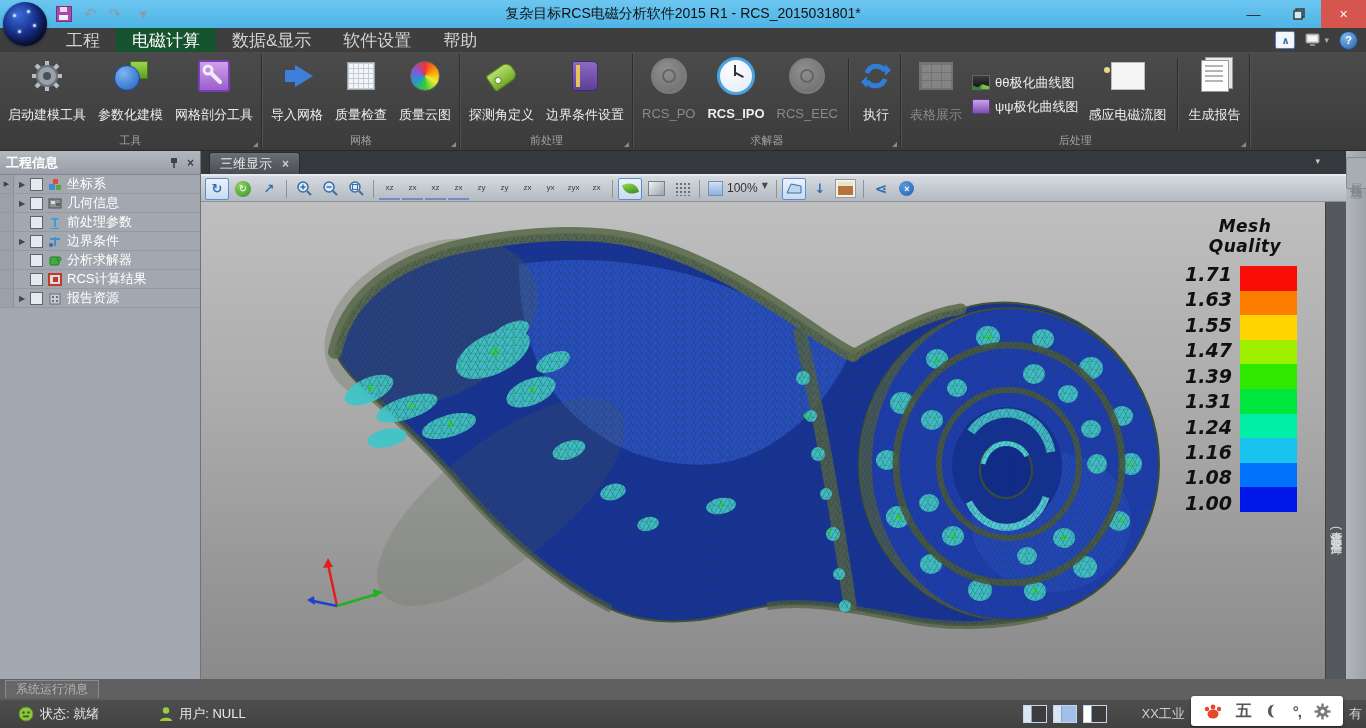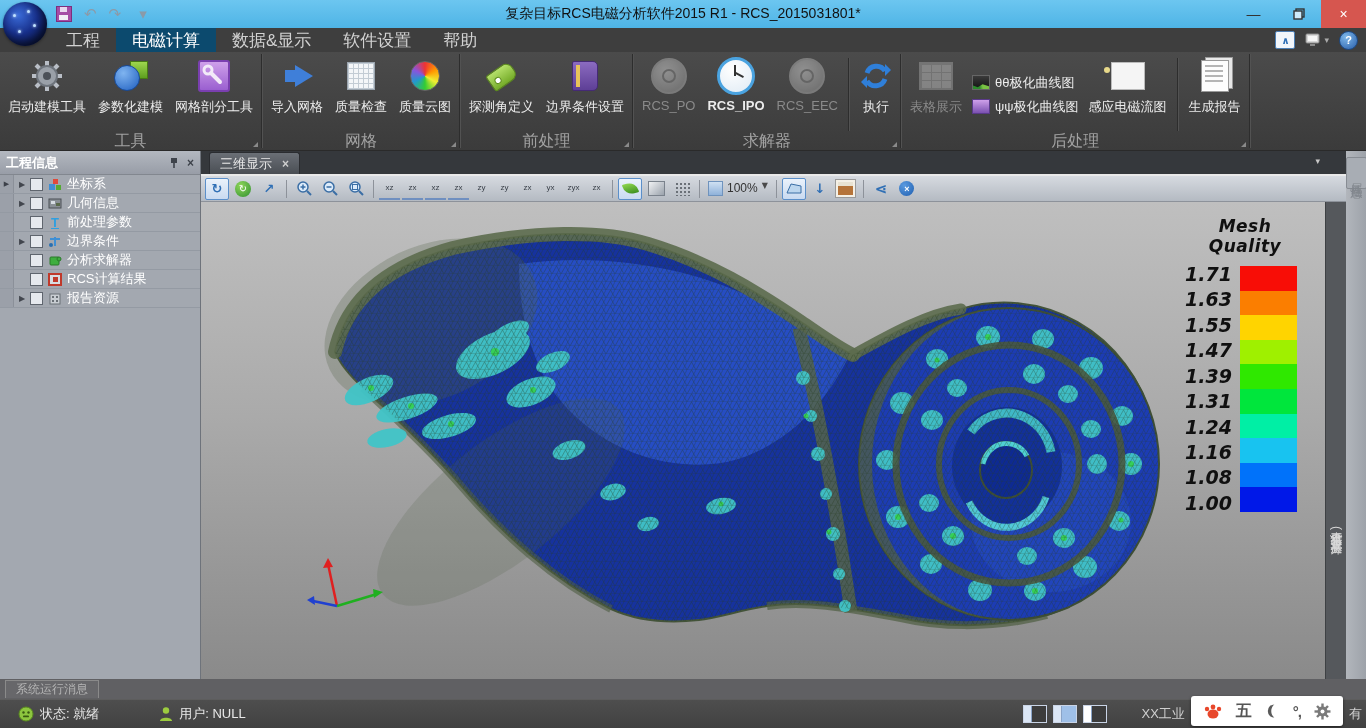--- a/index.html
+++ b/index.html
@@ -21,36 +21,36 @@
   .qat-drop{color:#7e8d9b;font-size:9px;margin-left:6px;}
   .title-text{position:absolute;left:0;right:0;text-align:center;font-size:14px;color:#111;}
   .wincontrols{position:absolute;right:0;top:0;height:28px;display:flex;z-index:40;}
   .winbtn{width:45px;height:28px;display:flex;align-items:center;justify-content:center;color:#333;font-size:14px;}
   .winbtn svg{display:block;}
   .winbtn.close{background:#d6564f;color:#fff;}
 
   
   .menubar{height:24px;background:#3e3e3e;display:flex;align-items:stretch;padding-left:50px;position:relative;flex:0 0 24px;}
   .mtab{padding:4px 16px 3px;font-size:17px;color:#d2d2d2;display:flex;align-items:center;}
-  .mtab.active{background:#0c4a6e;color:#fff;}
+  .mtab.active{background:#14532d;color:#fff;}
   .menubar-right{position:absolute;right:8px;top:2px;display:flex;align-items:center;gap:10px;height:20px;}
   .chev-box{width:18px;height:16px;background:#f2f6fb;border:1px solid #4d7fb5;border-radius:2px;color:#2f6fb5;
             font-size:10px;font-weight:bold;display:flex;align-items:center;justify-content:center;}
   .monitor{display:flex;align-items:center;gap:3px;color:#aaa;font-size:9px;}
   .help-circle{width:17px;height:17px;border-radius:50%;background:radial-gradient(circle at 35% 30%,#7db7ea,#2a5ea8);
                color:#fff;font-size:11px;font-weight:bold;display:flex;align-items:center;justify-content:center;border:1px solid #1c4a86;}
 
   
   .ribbon{height:98px;background:linear-gradient(#4b4b4b,#3b3b3b);display:flex;border-bottom:1px solid #2a2a2a;flex:0 0 98px;}
   .rgroup{display:flex;flex-direction:column;position:relative;padding:0 2px;}
   .rgroup-items{flex:1;display:flex;align-items:stretch;padding-top:4px;}
-  .rgroup-label{height:17px;text-align:center;color:#a2a2a2;font-size:16px;position:relative;line-height:15px;}
+  .rgroup-label{height:17px;text-align:center;color:#a2a2a2;font-size:11px;position:relative;line-height:15px;}
   .launcher{position:absolute;right:1px;bottom:3px;width:0;height:0;border-left:5px solid transparent;border-bottom:5px solid #8a8a8a;}
   .rsep{width:1px;background:#2d2d2d;border-right:1px solid #525252;margin:2px 0;}
-  .ritem{display:flex;flex-direction:column;align-items:center;justify-content:flex-start;padding:1px 6px;gap:3px;}
+  .ritem{display:flex;flex-direction:column;align-items:center;justify-content:flex-start;padding:1px 6px;gap:11px;}
   .ritem .ricon{height:38px;display:flex;align-items:center;justify-content:center;}
   .ritem .rlabel{font-size:13px;color:#ececec;white-space:nowrap;}
   .ritem.disabled .rlabel{color:#8a8a8a;}
   .ritem.disabled .ricon{opacity:.45;filter:grayscale(1);}
   .rsmallcol{display:flex;flex-direction:column;justify-content:center;gap:6px;padding:0 4px;}
   .rsmall{display:flex;align-items:center;gap:5px;}
   .rsmall .rlabel{font-size:13px;color:#ececec;white-space:nowrap;}
 
   
   .ico-param{position:relative;width:34px;height:30px;}

